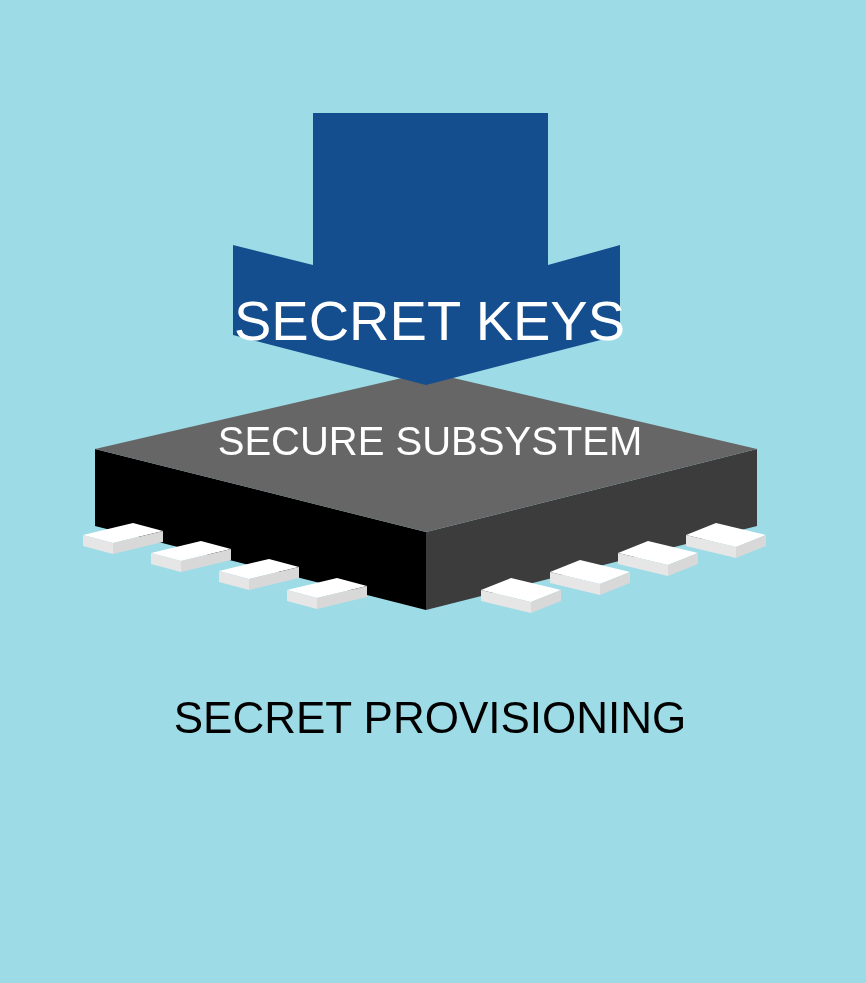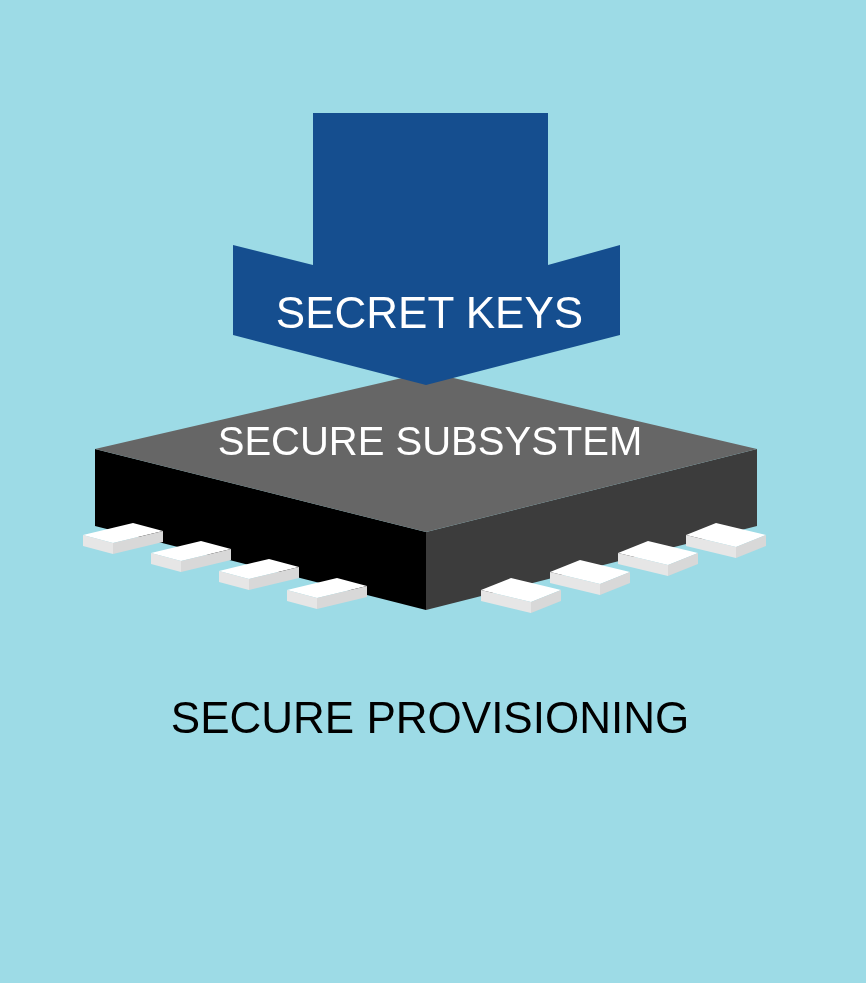--- a/index.html
+++ b/index.html
@@ -1,19 +1,19 @@
 <!DOCTYPE html>
 <html><head>
   <meta charset="utf-8">
   <style>
     html, body { margin:0; padding:0; }
     body { width:866px; height:983px; background:#9ddbe6; position:relative; overflow:hidden; font-family:"Liberation Sans", sans-serif; }
     svg.art { position:absolute; left:0; top:0; }
     .lbl { position:absolute; text-align:center; white-space:nowrap; font-family:"Liberation Sans", sans-serif; }
-    #arrow-label { left:233px; width:393px; top:288px; font-size:44px; color:#ffffff; }
+    #arrow-label { left:233px; width:393px; top:288px; font-size:56px; color:#ffffff; }
     #chip-label { left:150px; width:560px; top:419px; font-size:40px; color:#ffffff; }
     #caption { left:120px; width:620px; top:693px; font-size:44px; color:#000000; }
   </style>
 </head>
 <body>
 
 <svg class="art" width="866" height="983" viewBox="0 0 866 983">
 
   <g>
     <polygon points="95,449 426,532 426,610 95,526" fill="#000000"></polygon>
@@ -65,13 +65,13 @@
       <polygon points="686,535 736,547 736,558 686,546" fill="#e6e6e6"></polygon>
       <polygon points="736,547 766,535 766,546 736,558" fill="#d8d8d8"></polygon>
     </g>
   </g>
 
   <polygon points="313,113 548,113 548,265 620,245 620,335 426,385 233,335 233,245 313,265" fill="#154e8f"></polygon>
 </svg>
 
 <div class="lbl" id="arrow-label">SECRET KEYS</div>
 <div class="lbl" id="chip-label">SECURE SUBSYSTEM</div>
-<div class="lbl" id="caption">SECURE PROVISIONING</div>
+<div class="lbl" id="caption">SECRET PROVISIONING</div>
 
 </body></html>

